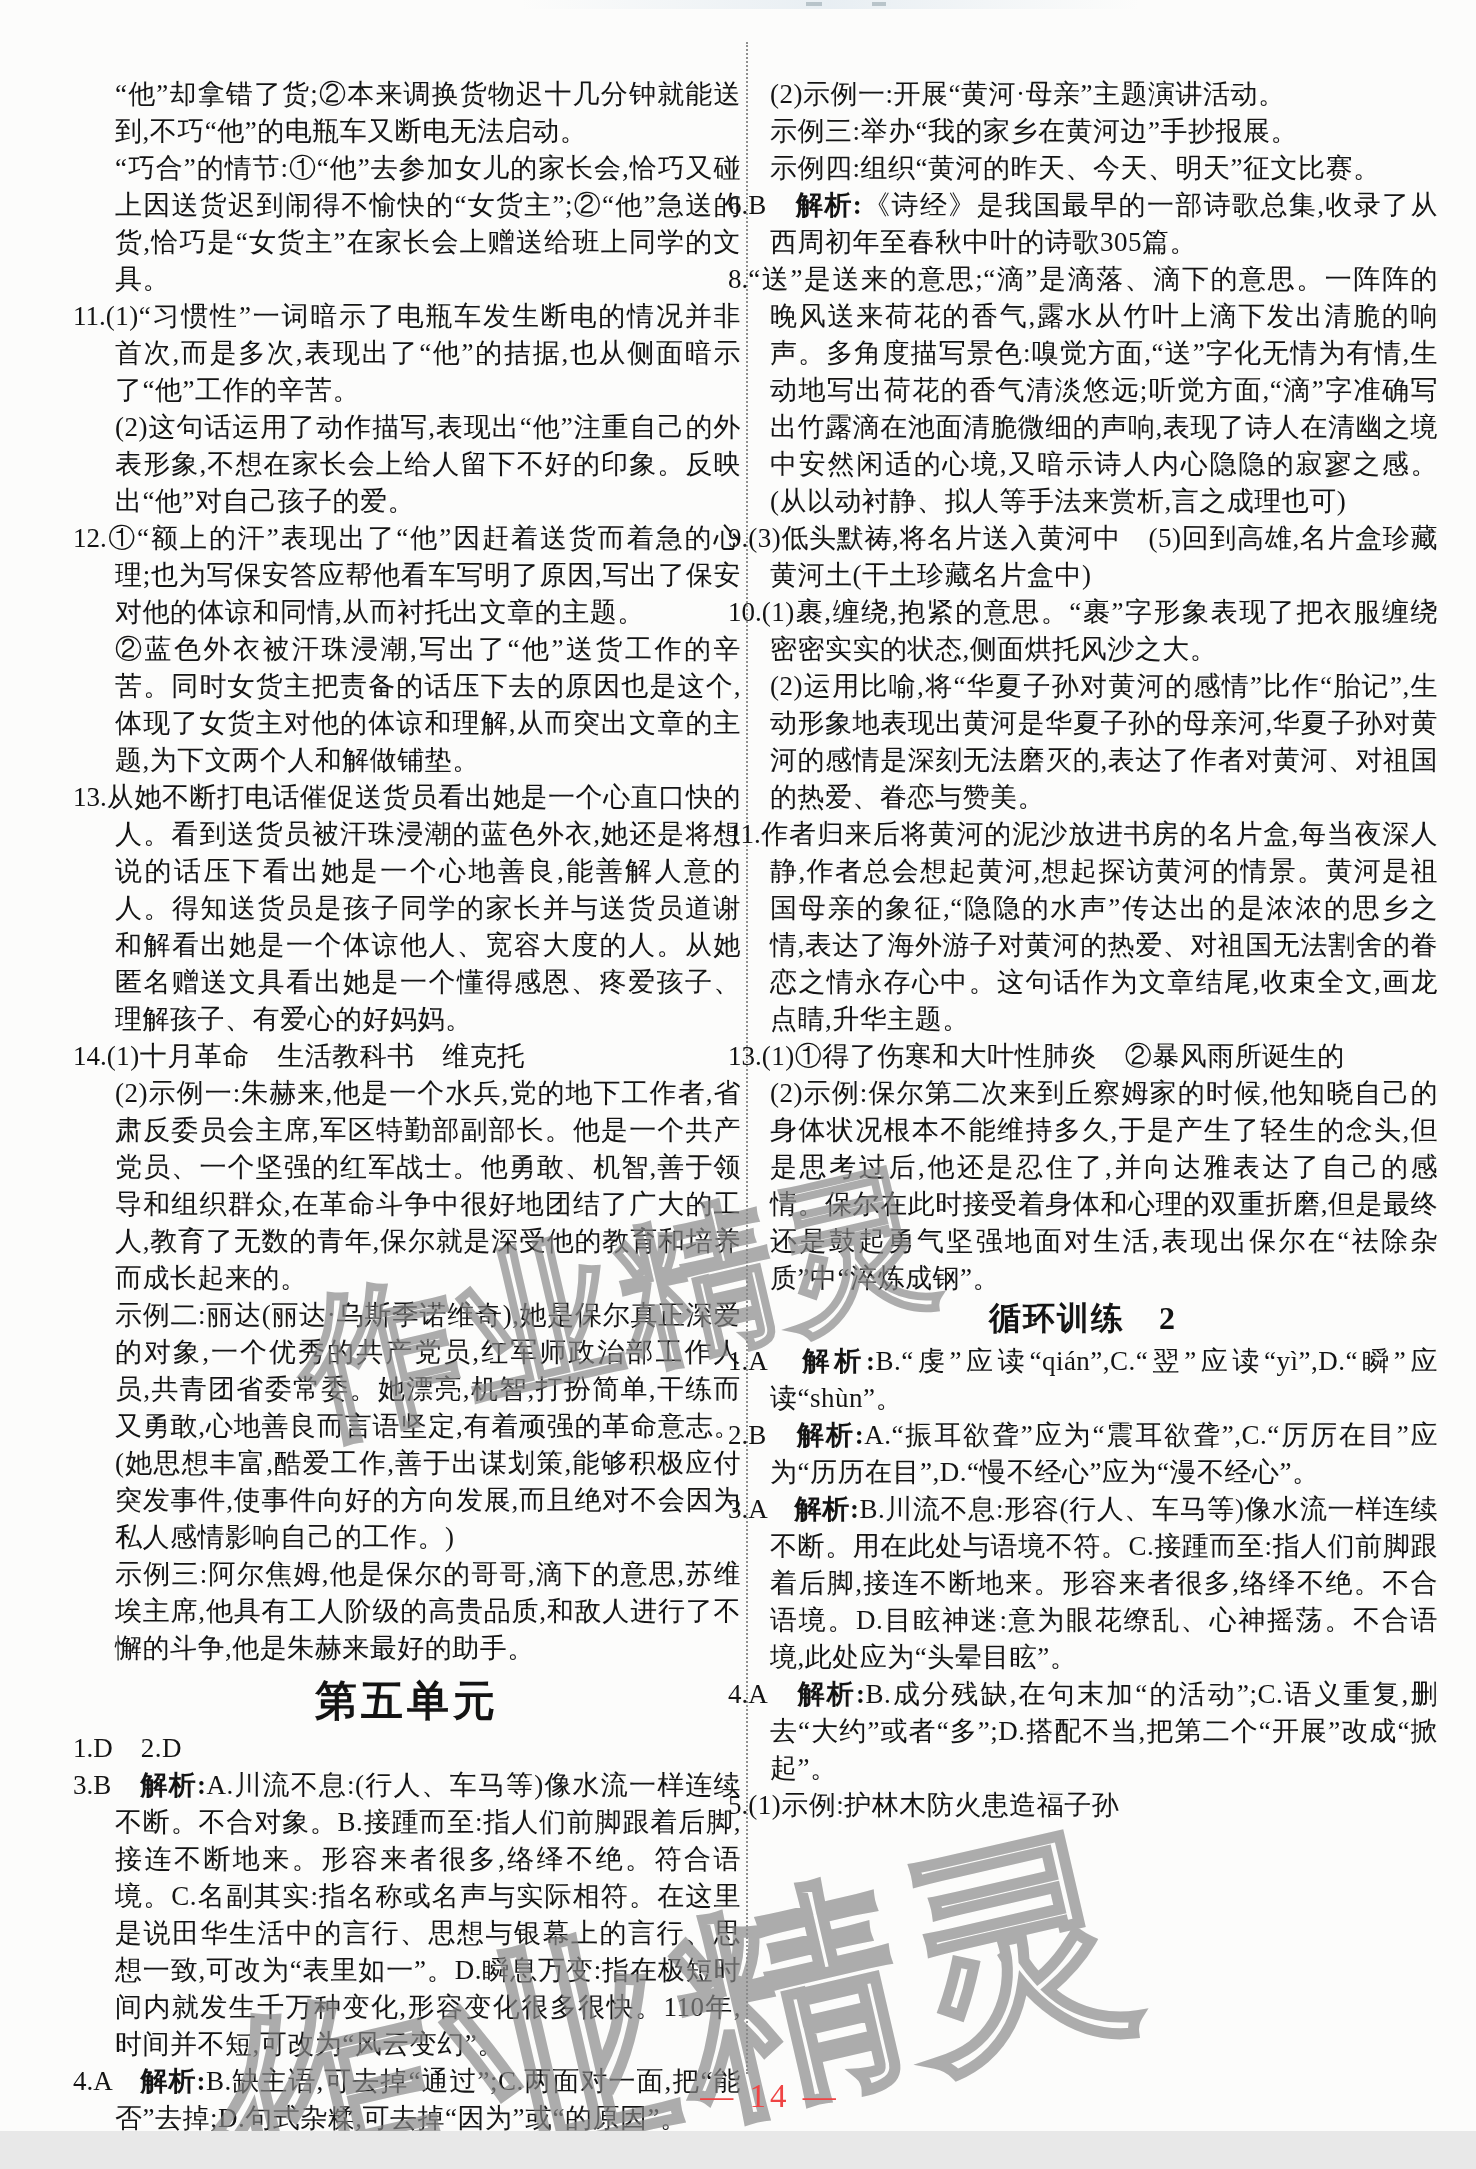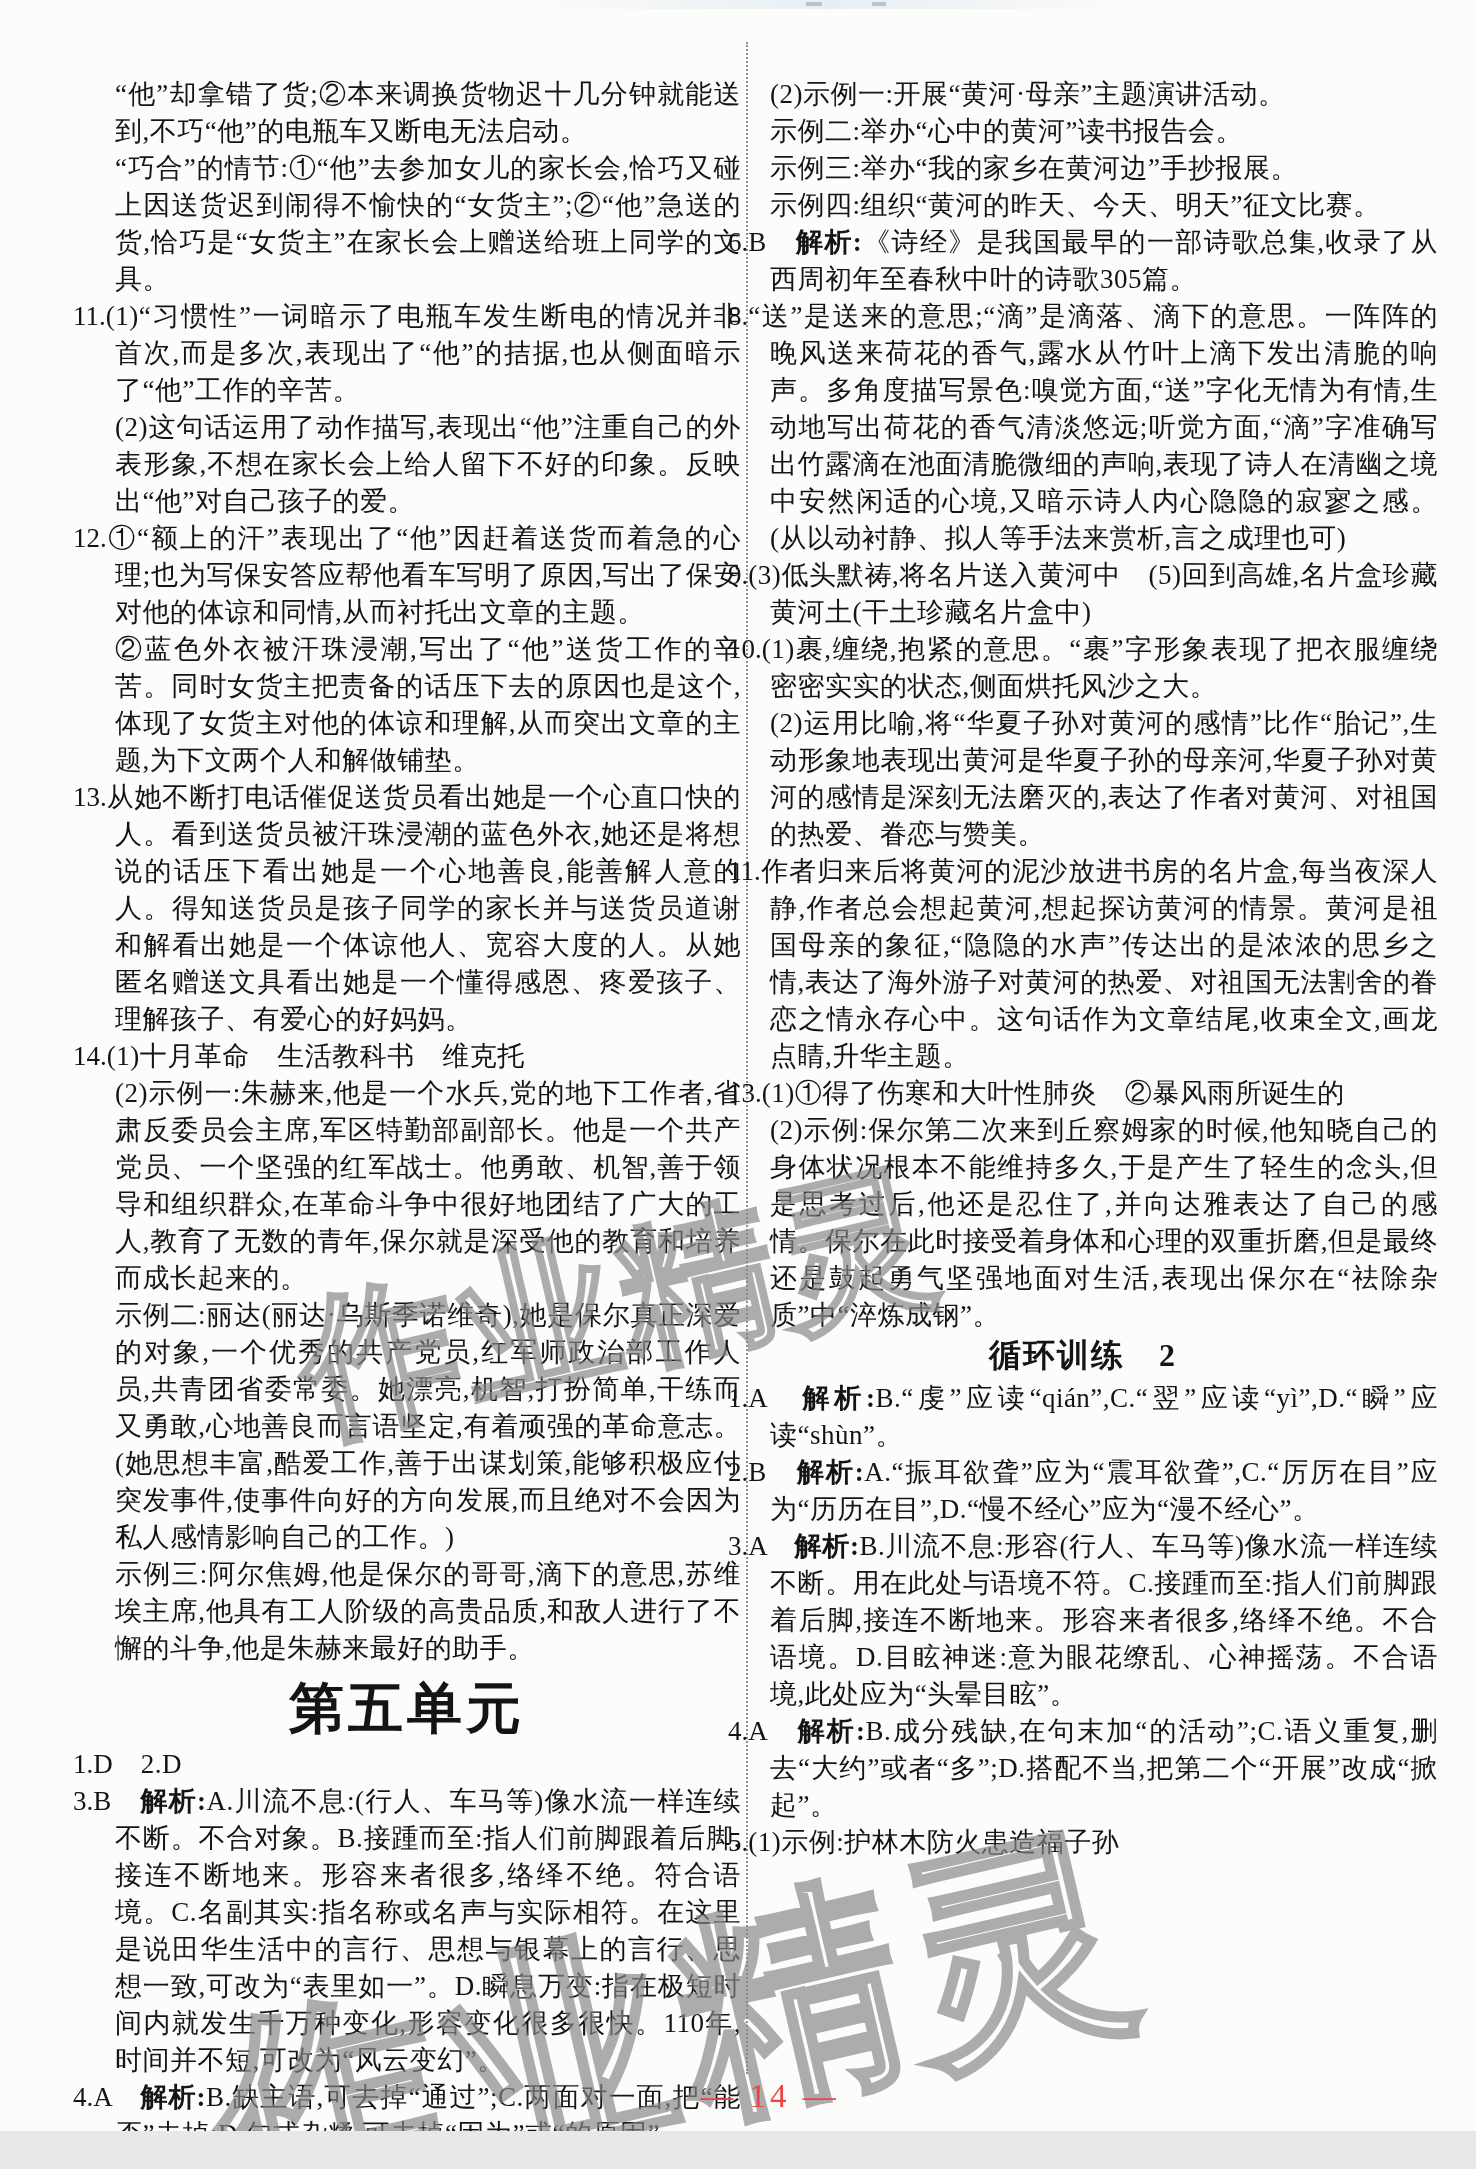--- a/index.html
+++ b/index.html
@@ -17,21 +17,21 @@
     text-align:justify;
     letter-spacing:0.5px;
   }
   .col-left{left:73px;width:668px;}
   .col-right{left:728px;width:710px;}
   p.item{margin:0;padding-left:42px;text-indent:-42px;}
   p.item.cont{text-indent:0;}
   p.item b{font-weight:700;}
   .num{letter-spacing:0;}
   .h1{
-    font-size:55px;font-weight:700;text-align:center;
+    font-size:42px;font-weight:700;text-align:center;
     letter-spacing:4px;line-height:1.25;margin:8px 0 2px 0;
   }
   .h2{
     font-size:32px;font-weight:700;text-align:center;
     letter-spacing:2px;line-height:1.2;margin:2px 0 6px 0;
   }
   .divider{
     position:absolute;left:746px;top:42px;height:2032px;width:0;
     border-left:2px dotted #6a6a6a;opacity:.75;
   }
@@ -82,21 +82,20 @@
       <p class="item cont">(2)示例一:朱赫来,他是一个水兵,党的地下工作者,省肃反委员会主席,军区特勤部副部长。他是一个共产党员、一个坚强的红军战士。他勇敢、机智,善于领导和组织群众,在革命斗争中很好地团结了广大的工人,教育了无数的青年,保尔就是深受他的教育和培养而成长起来的。</p>
       <p class="item cont">示例二:丽达(丽达·乌斯季诺维奇),她是保尔真正深爱的对象,一个优秀的共产党员,红军师政治部工作人员,共青团省委常委。她漂亮,机智,打扮简单,干练而又勇敢,心地善良而言语坚定,有着顽强的革命意志。(她思想丰富,酷爱工作,善于出谋划策,能够积极应付突发事件,使事件向好的方向发展,而且绝对不会因为私人感情影响自己的工作。)</p>
       <p class="item cont">示例三:阿尔焦姆,他是保尔的哥哥,滴下的意思,苏维埃主席,他具有工人阶级的高贵品质,和敌人进行了不懈的斗争,他是朱赫来最好的助手。</p>
       <div class="h1">第五单元</div>
       <p class="item"><span class="num">1.</span>D　2.D</p>
       <p class="item"><span class="num">3.</span>B　<b>解析:</b>A.川流不息:(行人、车马等)像水流一样连续不断。不合对象。B.接踵而至:指人们前脚跟着后脚,接连不断地来。形容来者很多,络绎不绝。符合语境。C.名副其实:指名称或名声与实际相符。在这里是说田华生活中的言行、思想与银幕上的言行、思想一致,可改为“表里如一”。D.瞬息万变:指在极短时间内就发生千万种变化,形容变化很多很快。110年,时间并不短,可改为“风云变幻”。</p>
       <p class="item"><span class="num">4.</span>A　<b>解析:</b>B.缺主语,可去掉“通过”;C.两面对一面,把“能否”去掉;D.句式杂糅,可去掉“因为”或“的原因”。</p>
     </div>
   <div class="col col-right" id="col-right">
       <p class="item cont">(2)示例一:开展“黄河·母亲”主题演讲活动。</p>
-      <p class="item cont">示例二:举办“心中的黄河”读书报告会。</p>
       <p class="item cont">示例三:举办“我的家乡在黄河边”手抄报展。</p>
       <p class="item cont">示例四:组织“黄河的昨天、今天、明天”征文比赛。</p>
       <p class="item"><span class="num">6.</span>B　<b>解析:</b>《诗经》是我国最早的一部诗歌总集,收录了从西周初年至春秋中叶的诗歌305篇。</p>
       <p class="item"><span class="num">8.</span>“送”是送来的意思;“滴”是滴落、滴下的意思。一阵阵的晚风送来荷花的香气,露水从竹叶上滴下发出清脆的响声。多角度描写景色:嗅觉方面,“送”字化无情为有情,生动地写出荷花的香气清淡悠远;听觉方面,“滴”字准确写出竹露滴在池面清脆微细的声响,表现了诗人在清幽之境中安然闲适的心境,又暗示诗人内心隐隐的寂寥之感。(从以动衬静、拟人等手法来赏析,言之成理也可)</p>
       <p class="item"><span class="num">9.</span>(3)低头默祷,将名片送入黄河中　(5)回到高雄,名片盒珍藏黄河土(干土珍藏名片盒中)</p>
       <p class="item"><span class="num">10.</span>(1)裹,缠绕,抱紧的意思。“裹”字形象表现了把衣服缠绕密密实实的状态,侧面烘托风沙之大。</p>
       <p class="item cont">(2)运用比喻,将“华夏子孙对黄河的感情”比作“胎记”,生动形象地表现出黄河是华夏子孙的母亲河,华夏子孙对黄河的感情是深刻无法磨灭的,表达了作者对黄河、对祖国的热爱、眷恋与赞美。</p>
       <p class="item"><span class="num">11.</span>作者归来后将黄河的泥沙放进书房的名片盒,每当夜深人静,作者总会想起黄河,想起探访黄河的情景。黄河是祖国母亲的象征,“隐隐的水声”传达出的是浓浓的思乡之情,表达了海外游子对黄河的热爱、对祖国无法割舍的眷恋之情永存心中。这句话作为文章结尾,收束全文,画龙点睛,升华主题。</p>
       <p class="item"><span class="num">13.</span>(1)①得了伤寒和大叶性肺炎　②暴风雨所诞生的</p>
       <p class="item cont">(2)示例:保尔第二次来到丘察姆家的时候,他知晓自己的身体状况根本不能维持多久,于是产生了轻生的念头,但是思考过后,他还是忍住了,并向达雅表达了自己的感情。保尔在此时接受着身体和心理的双重折磨,但是最终还是鼓起勇气坚强地面对生活,表现出保尔在“祛除杂质”中“淬炼成钢”。</p>

